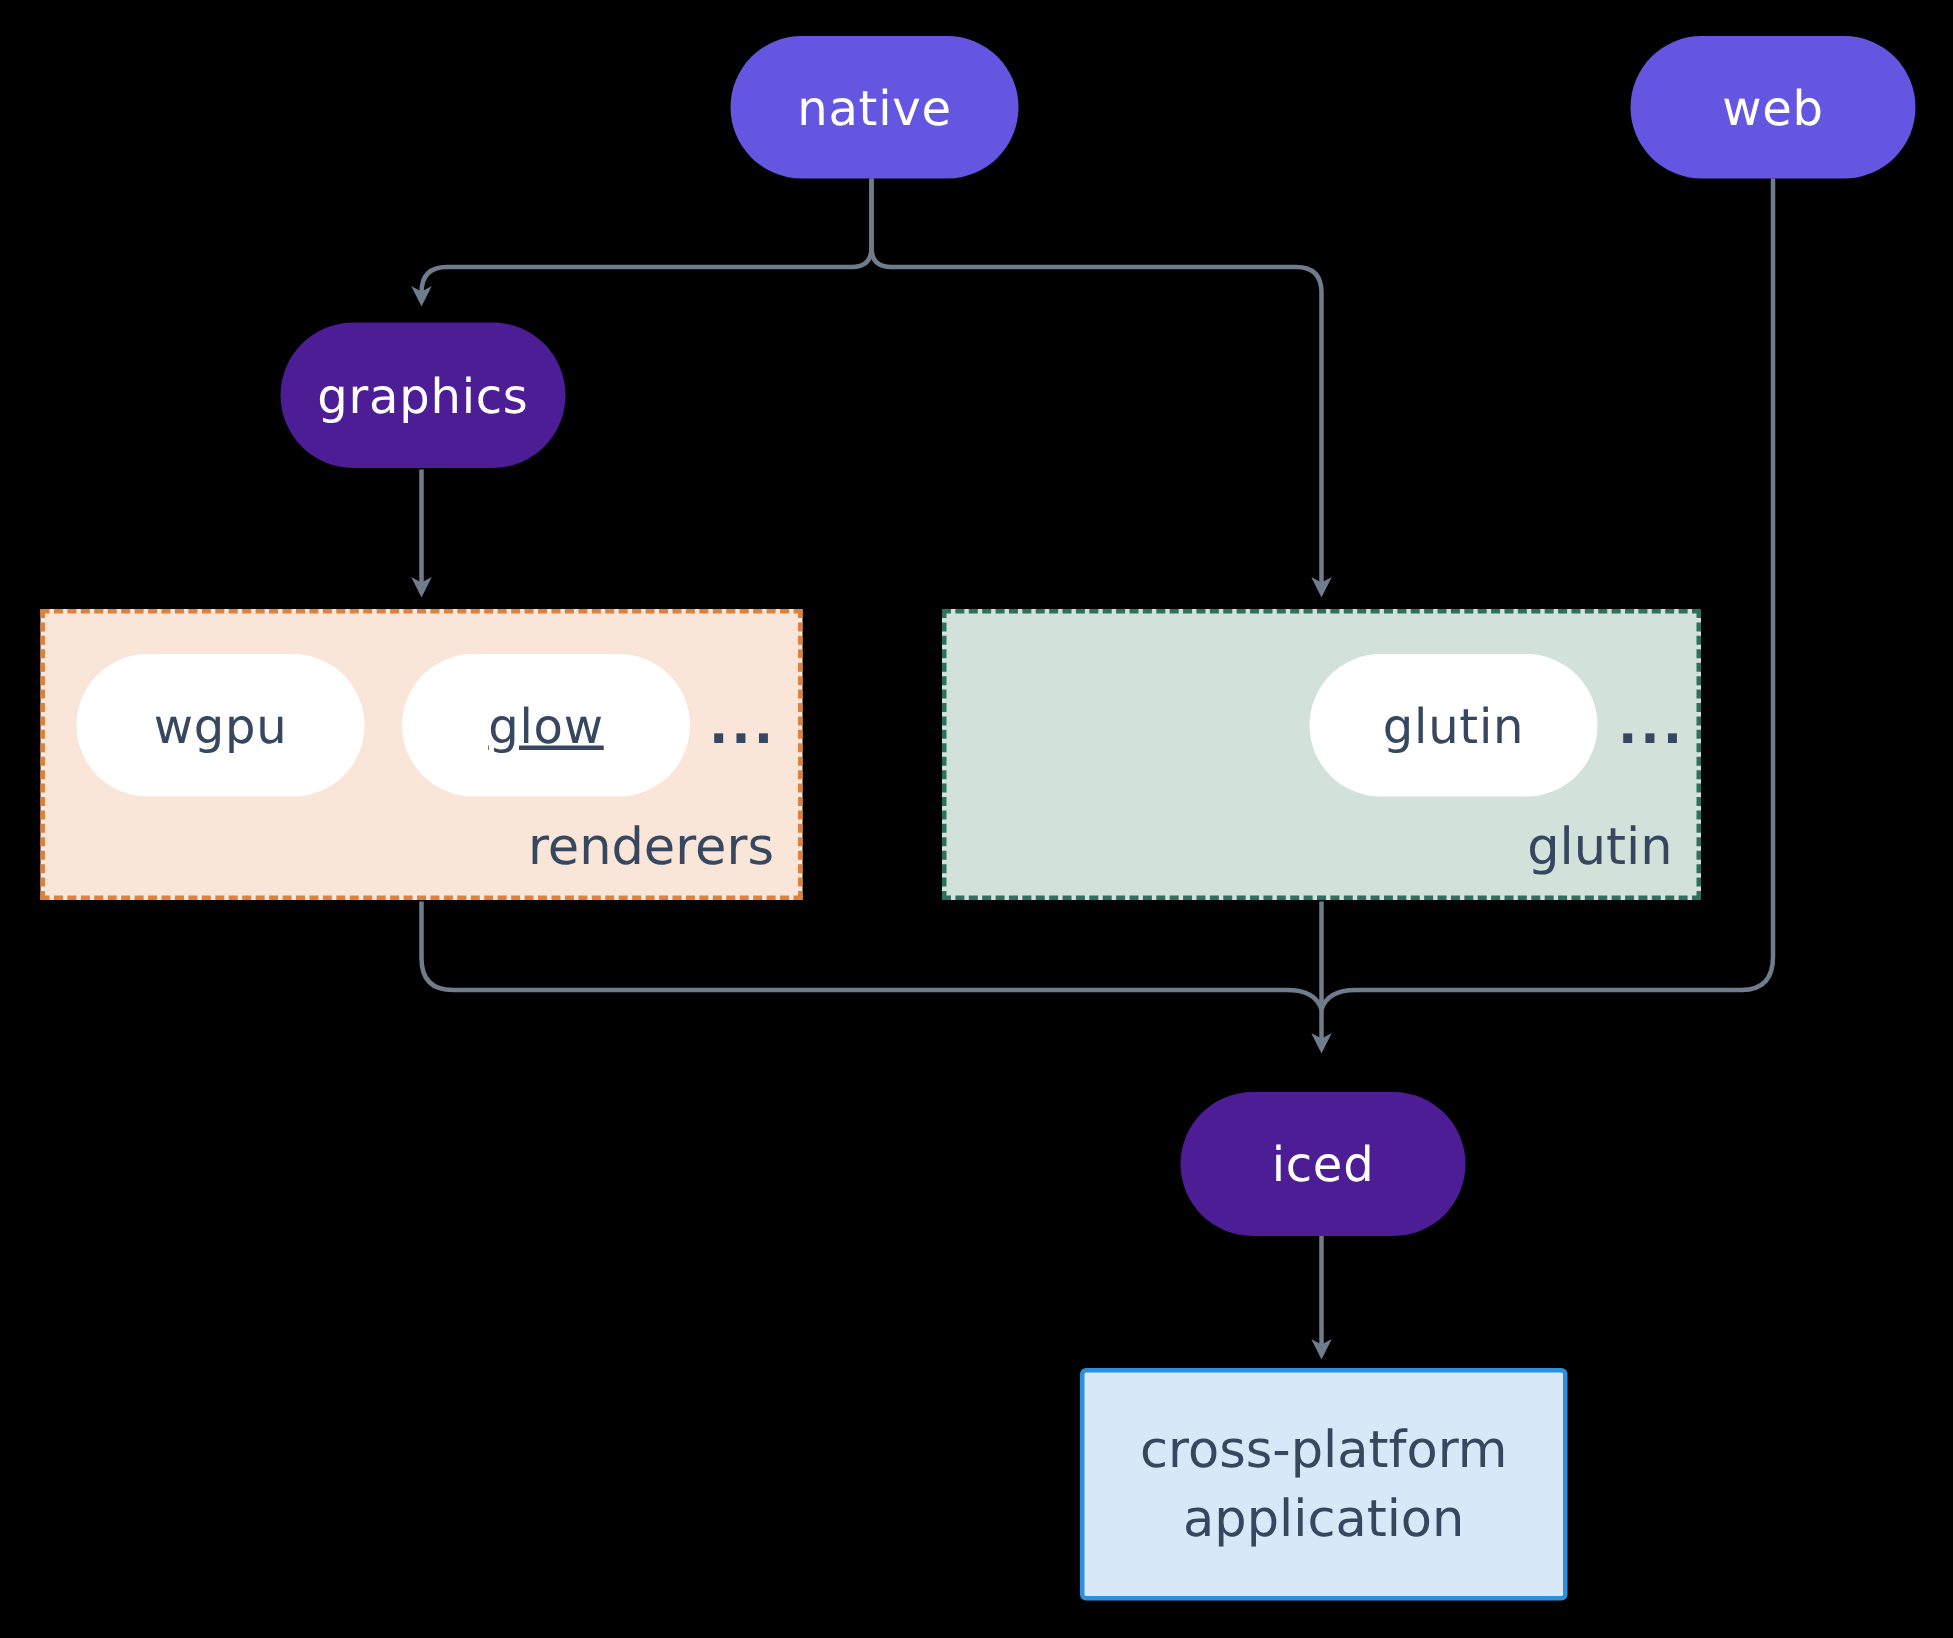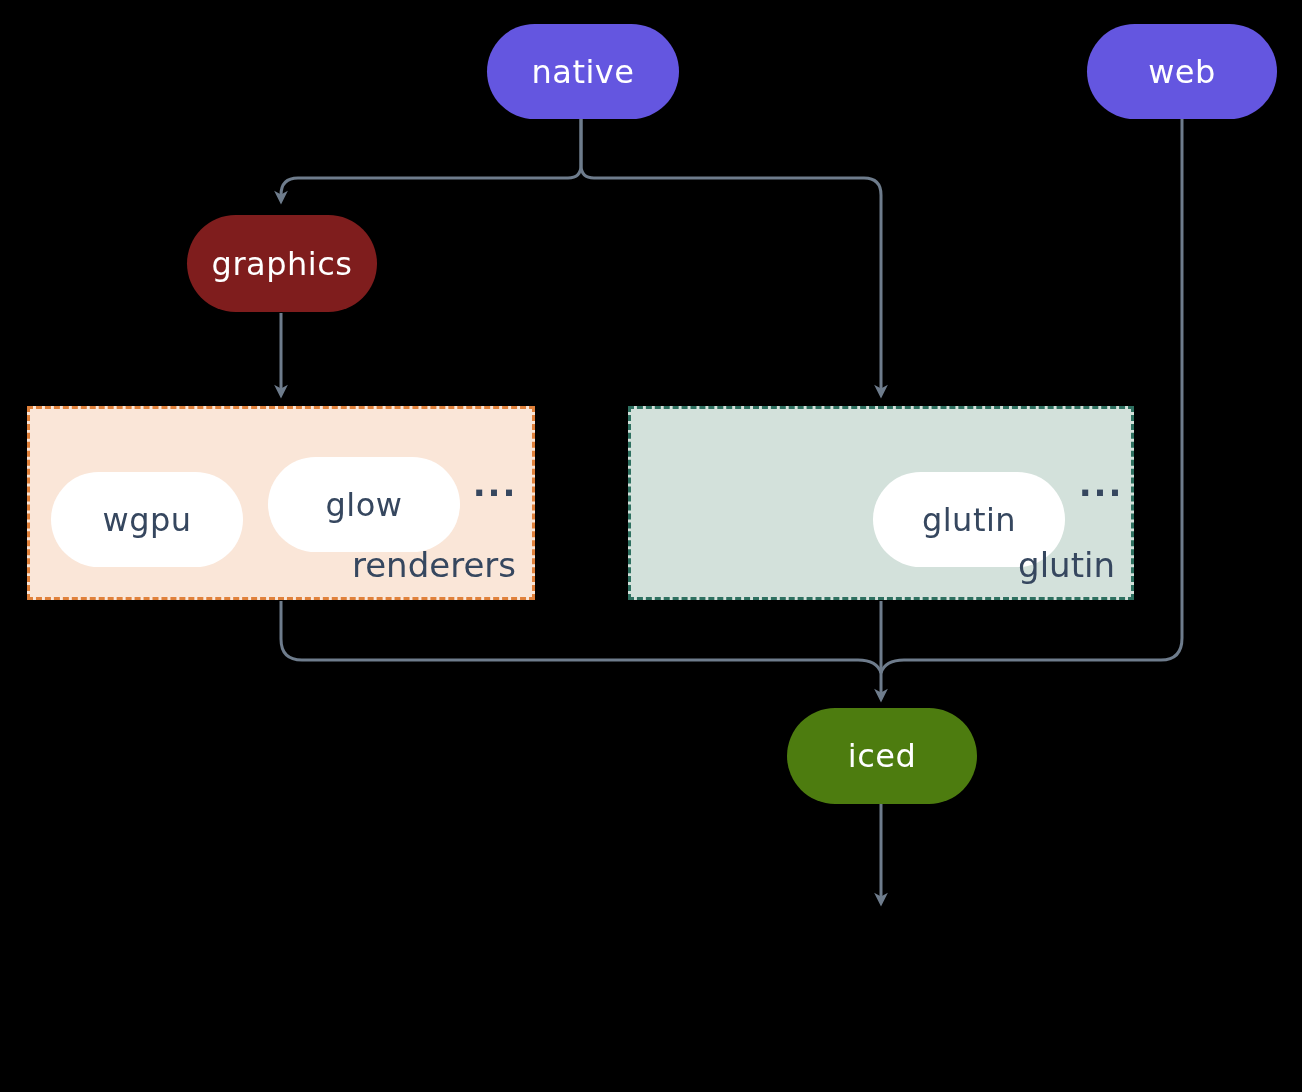--- a/index.html
+++ b/index.html
@@ -21,23 +21,23 @@
     position: absolute;
     border-radius: 60px;
     display: flex;
     align-items: center;
     justify-content: center;
     font-size: 32px;
     color: #ffffff;
     letter-spacing: 0.5px;
   }
   .pill.purple { background: #6456E0; }
-  .pill.orange { background: #7f1d1d; }
-  .pill.blue   { background: #4d7c0f; }
-  .pill.white  { background: #ffffff; color: #36475F; margin-top: 36px; }
+  .pill.orange { background: #4c1d95; }
+  .pill.blue   { background: #4c1d95; margin-top: 20px; }
+  .pill.white  { background: #ffffff; color: #36475F; }
   .group {
     position: absolute;
     box-sizing: border-box;
     border: 3px dashed;
   }
   .group.renderers { background: #FAE6D8; border-color: #E0813B; }
   .group.shells    { background: #D3E1DB; border-color: #2E7060; }
   .group-label {
     position: absolute;
     right: 16px;
@@ -75,21 +75,21 @@
     color: #36475F;
   }
   
   .node-native   { left: 487px; top: 24px;  width: 192px; height: 95px; }
   .node-web      { left: 1087px; top: 24px; width: 190px; height: 95px; }
   .node-graphics { left: 187px; top: 215px; width: 190px; height: 97px; }
   .node-iced     { left: 787px; top: 708px; width: 190px; height: 96px; }
   .group.renderers { left: 27px;  top: 406px; width: 508px; height: 194px; }
   .group.shells    { left: 628px; top: 406px; width: 506px; height: 194px; }
   .pill-wgpu   { left: 21px;  top: 27px; width: 192px; height: 95px; }
-  .pill-glow   { left: 238px; top: 12px; width: 192px; height: 95px; }
+  .pill-glow   { left: 238px; top: 27px; width: 192px; height: 95px; text-decoration: underline; }
   .pill-winit  { left: 25px;  top: 27px; width: 194px; height: 95px; }
   .pill-glutin { left: 242px; top: 27px; width: 192px; height: 95px; }
   .ellipsis-renderers { left: 435px; }
   .ellipsis-shells    { left: 440px; }
 </style>
 </head>
 <body>
 
 <div id="canvas">
 
@@ -138,14 +138,18 @@
       <span>glutin</span>
     </div>
     <div class="ellipsis ellipsis-shells">...</div>
     <div class="group-label">glutin</div>
   </div>
 
   <div class="pill blue node-iced">
     <span>iced</span>
   </div>
 
+  <div class="app-box">
+    <div>cross-platform</div>
+    <div>application</div>
+  </div>
 
 </div>
 
 </body></html>

